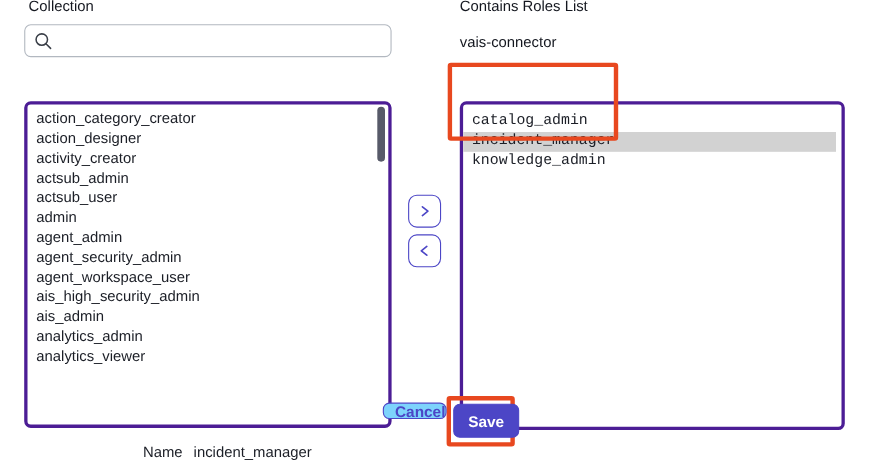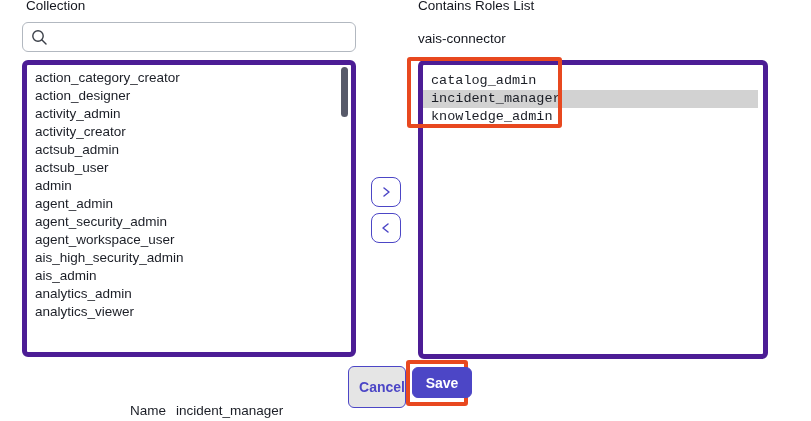--- a/index.html
+++ b/index.html
@@ -16,22 +16,22 @@
     display:flex;align-items:center;
   }
   .search-box svg{margin-left:8px;flex:0 0 auto;}
   .search-box input{
     border:none;outline:none;background:transparent;flex:1;height:100%;
     font:13.5px "Liberation Sans",sans-serif;padding:0 6px;color:#1b1e26;
   }
 
   
   .listbox{
-    position:absolute;background:#fff;border:5px solid #4c1d95;border-radius:6px;
-    box-sizing:border-box;overflow:hidden;
+    position:absolute;background:#fff;border:3px solid #4c1d95;border-radius:6px;
+    box-sizing:border-box;overflow:hidden;margin-top:32px;
   }
   .left-list{left:22px;top:60px;width:334px;height:297px;padding-top:4px;}
   .right-list{left:418px;top:60px;width:350px;height:299px;padding-top:7px;}
   .row{
     height:18px;line-height:18px;font-size:13.5px;padding-left:8px;
     white-space:nowrap;cursor:default;color:#1b1e26;
   }
   .right-list .row{margin-right:5px;font-family:Liberation Mono, monospace;}
   .right-list .row.selected{background:var(--selection,#d2d2d2);}
   .scroll-thumb{
@@ -46,21 +46,21 @@
     display:flex;align-items:center;justify-content:center;padding:0;cursor:pointer;
   }
   .xfer svg{display:block;}
 
   
   .btn{
     position:absolute;box-sizing:border-box;border-radius:6px;cursor:pointer;
     font:bold 14px "Liberation Sans",sans-serif;display:flex;align-items:center;justify-content:center;
   }
   .btn-cancel{
-    left:348px;top:366px;width:58px;height:42px;background:#e5e5e5;
+    left:348px;top:366px;width:58px;height:15px;background:#7dd3fc;
     border:1px solid var(--primary,#4c46c6);color:var(--primary,#4c46c6);padding-left:16px;
   }
   .btn-save{
     left:412px;top:367px;width:60px;height:31px;background:var(--primary,#4c46c6);
     border:1px solid var(--primary,#4c46c6);color:#fff;
   }
 
   
   .annot{
     position:absolute;border:4px solid var(--annotation,#e8481f);border-radius:3px;
@@ -93,23 +93,20 @@
     <div class="scroll-thumb"></div>
 
       <div class="row">
         <span>action_category_creator</span>
       </div>
 
       <div class="row">
         <span>action_designer</span>
       </div>
 
-      <div class="row">
-        <span>activity_admin</span>
-      </div>
 
       <div class="row">
         <span>activity_creator</span>
       </div>
 
       <div class="row">
         <span>actsub_admin</span>
       </div>
 
       <div class="row">

